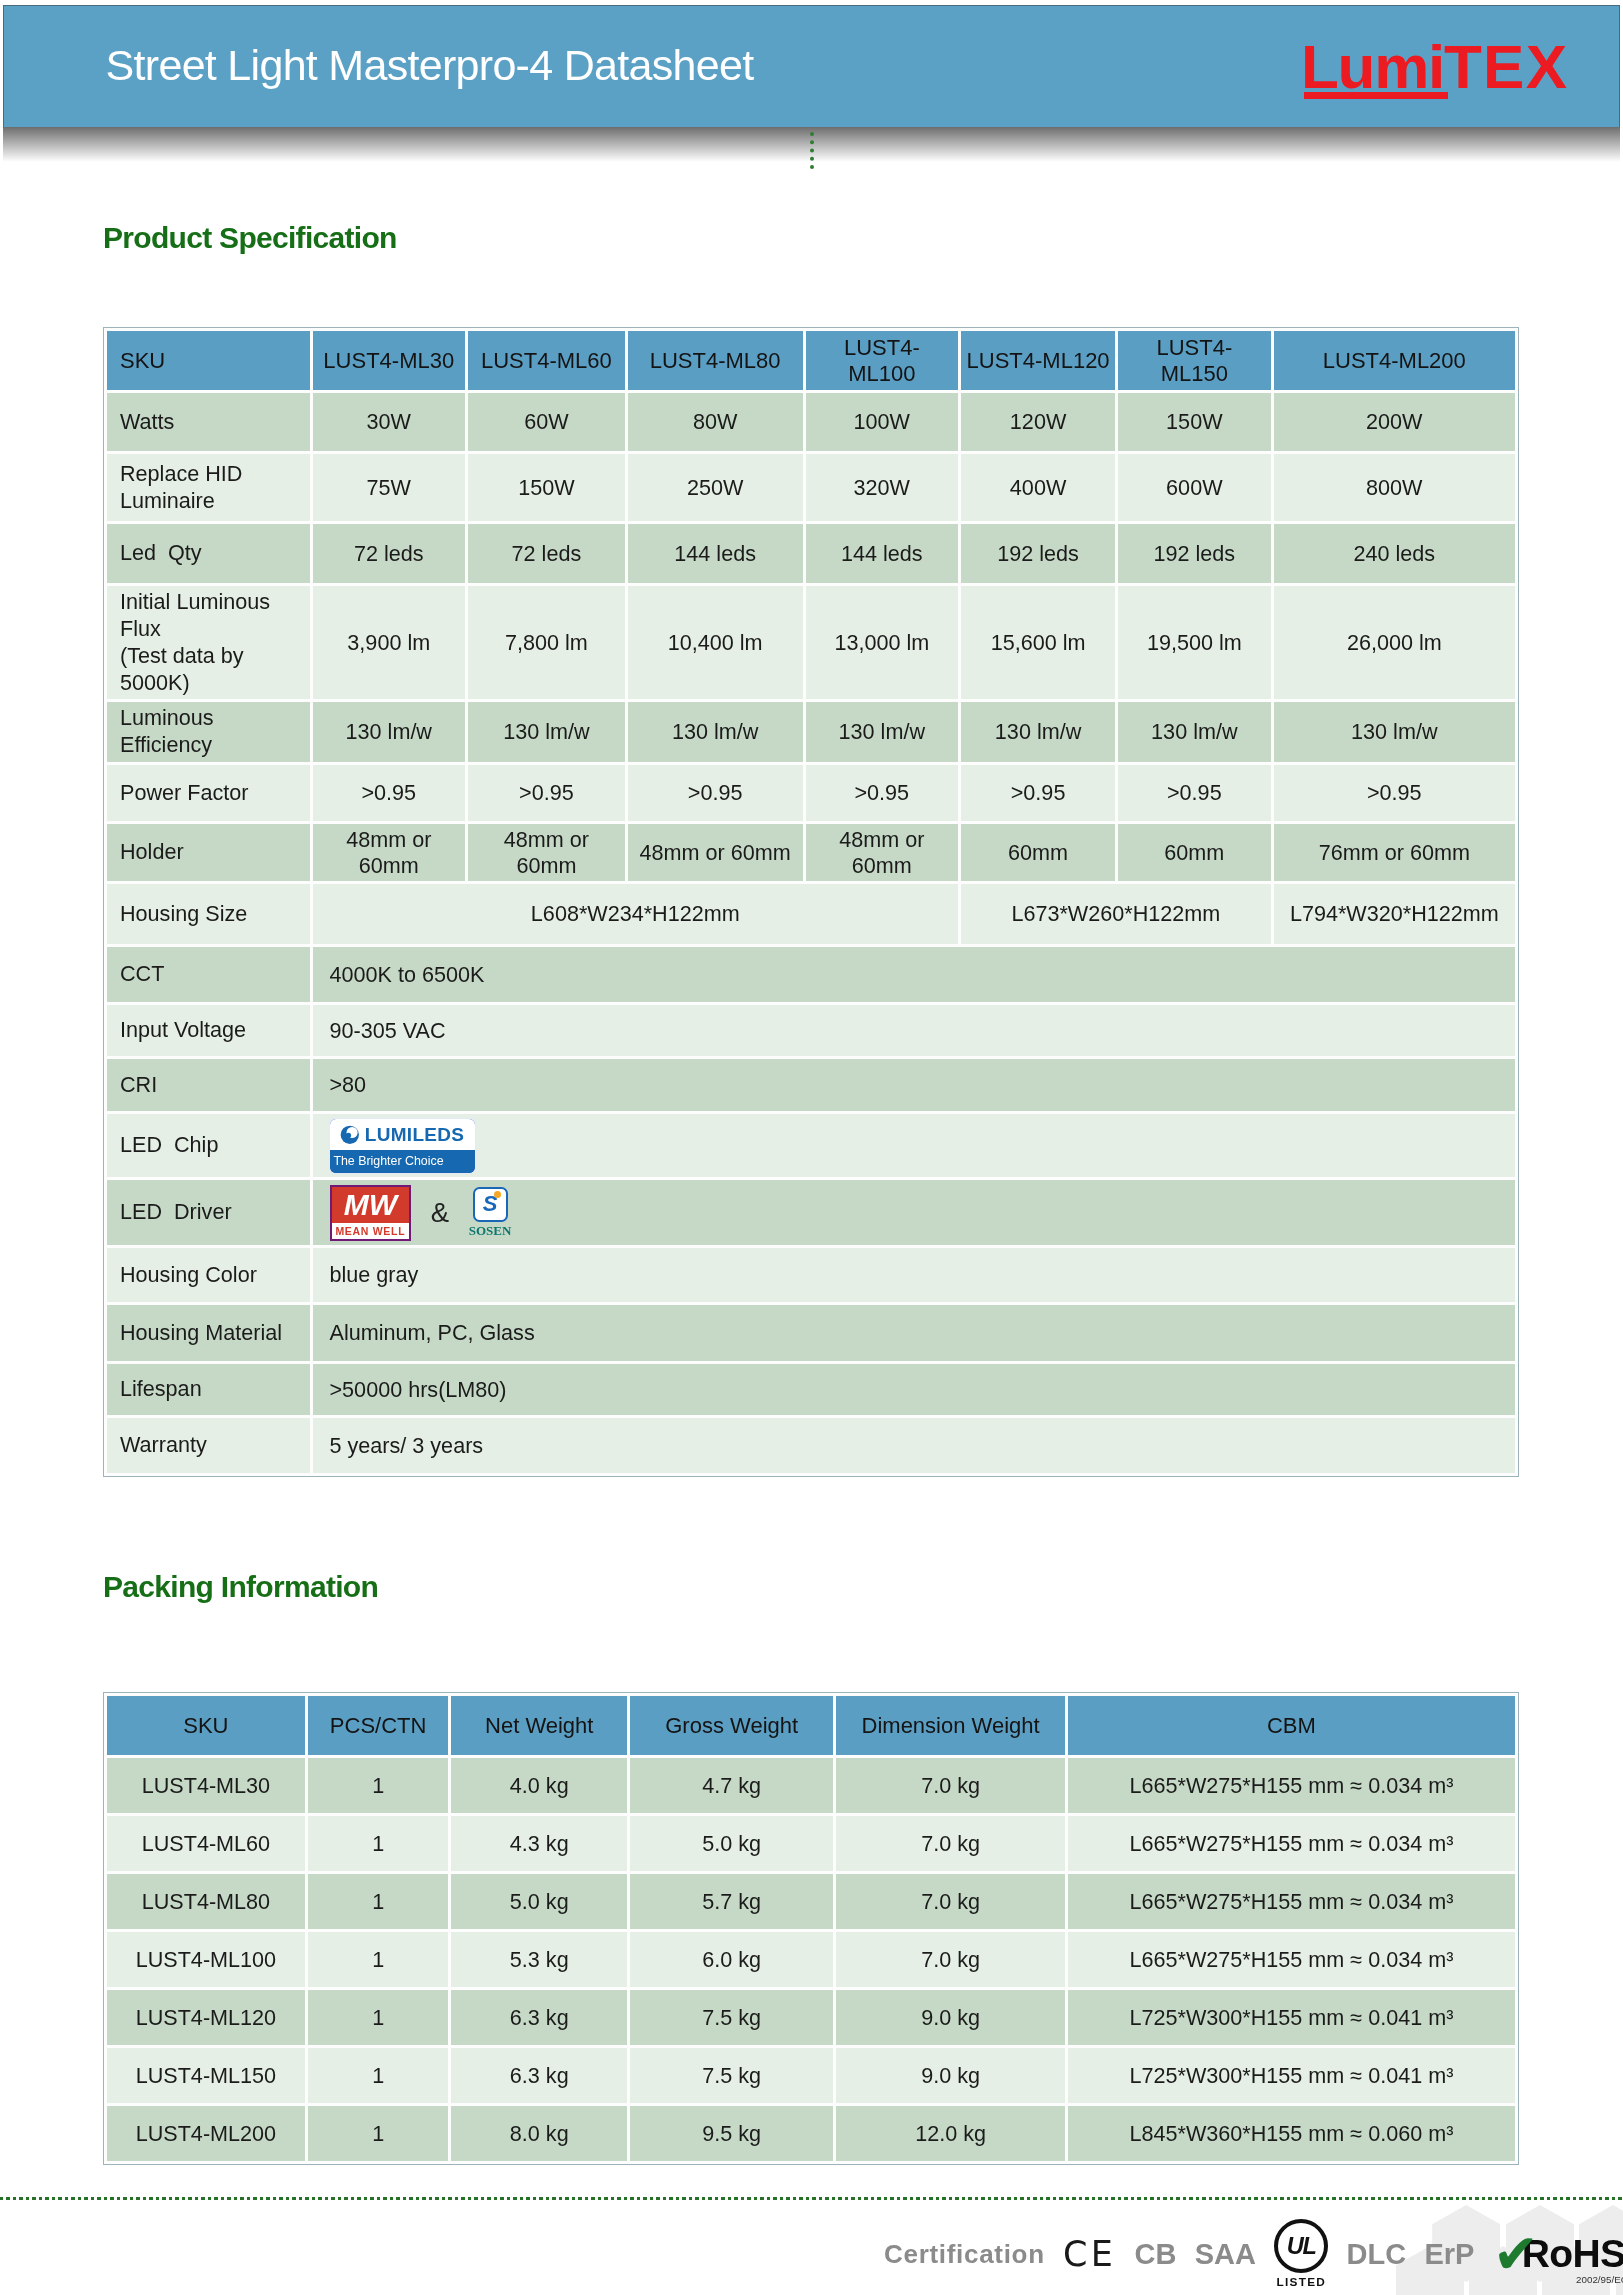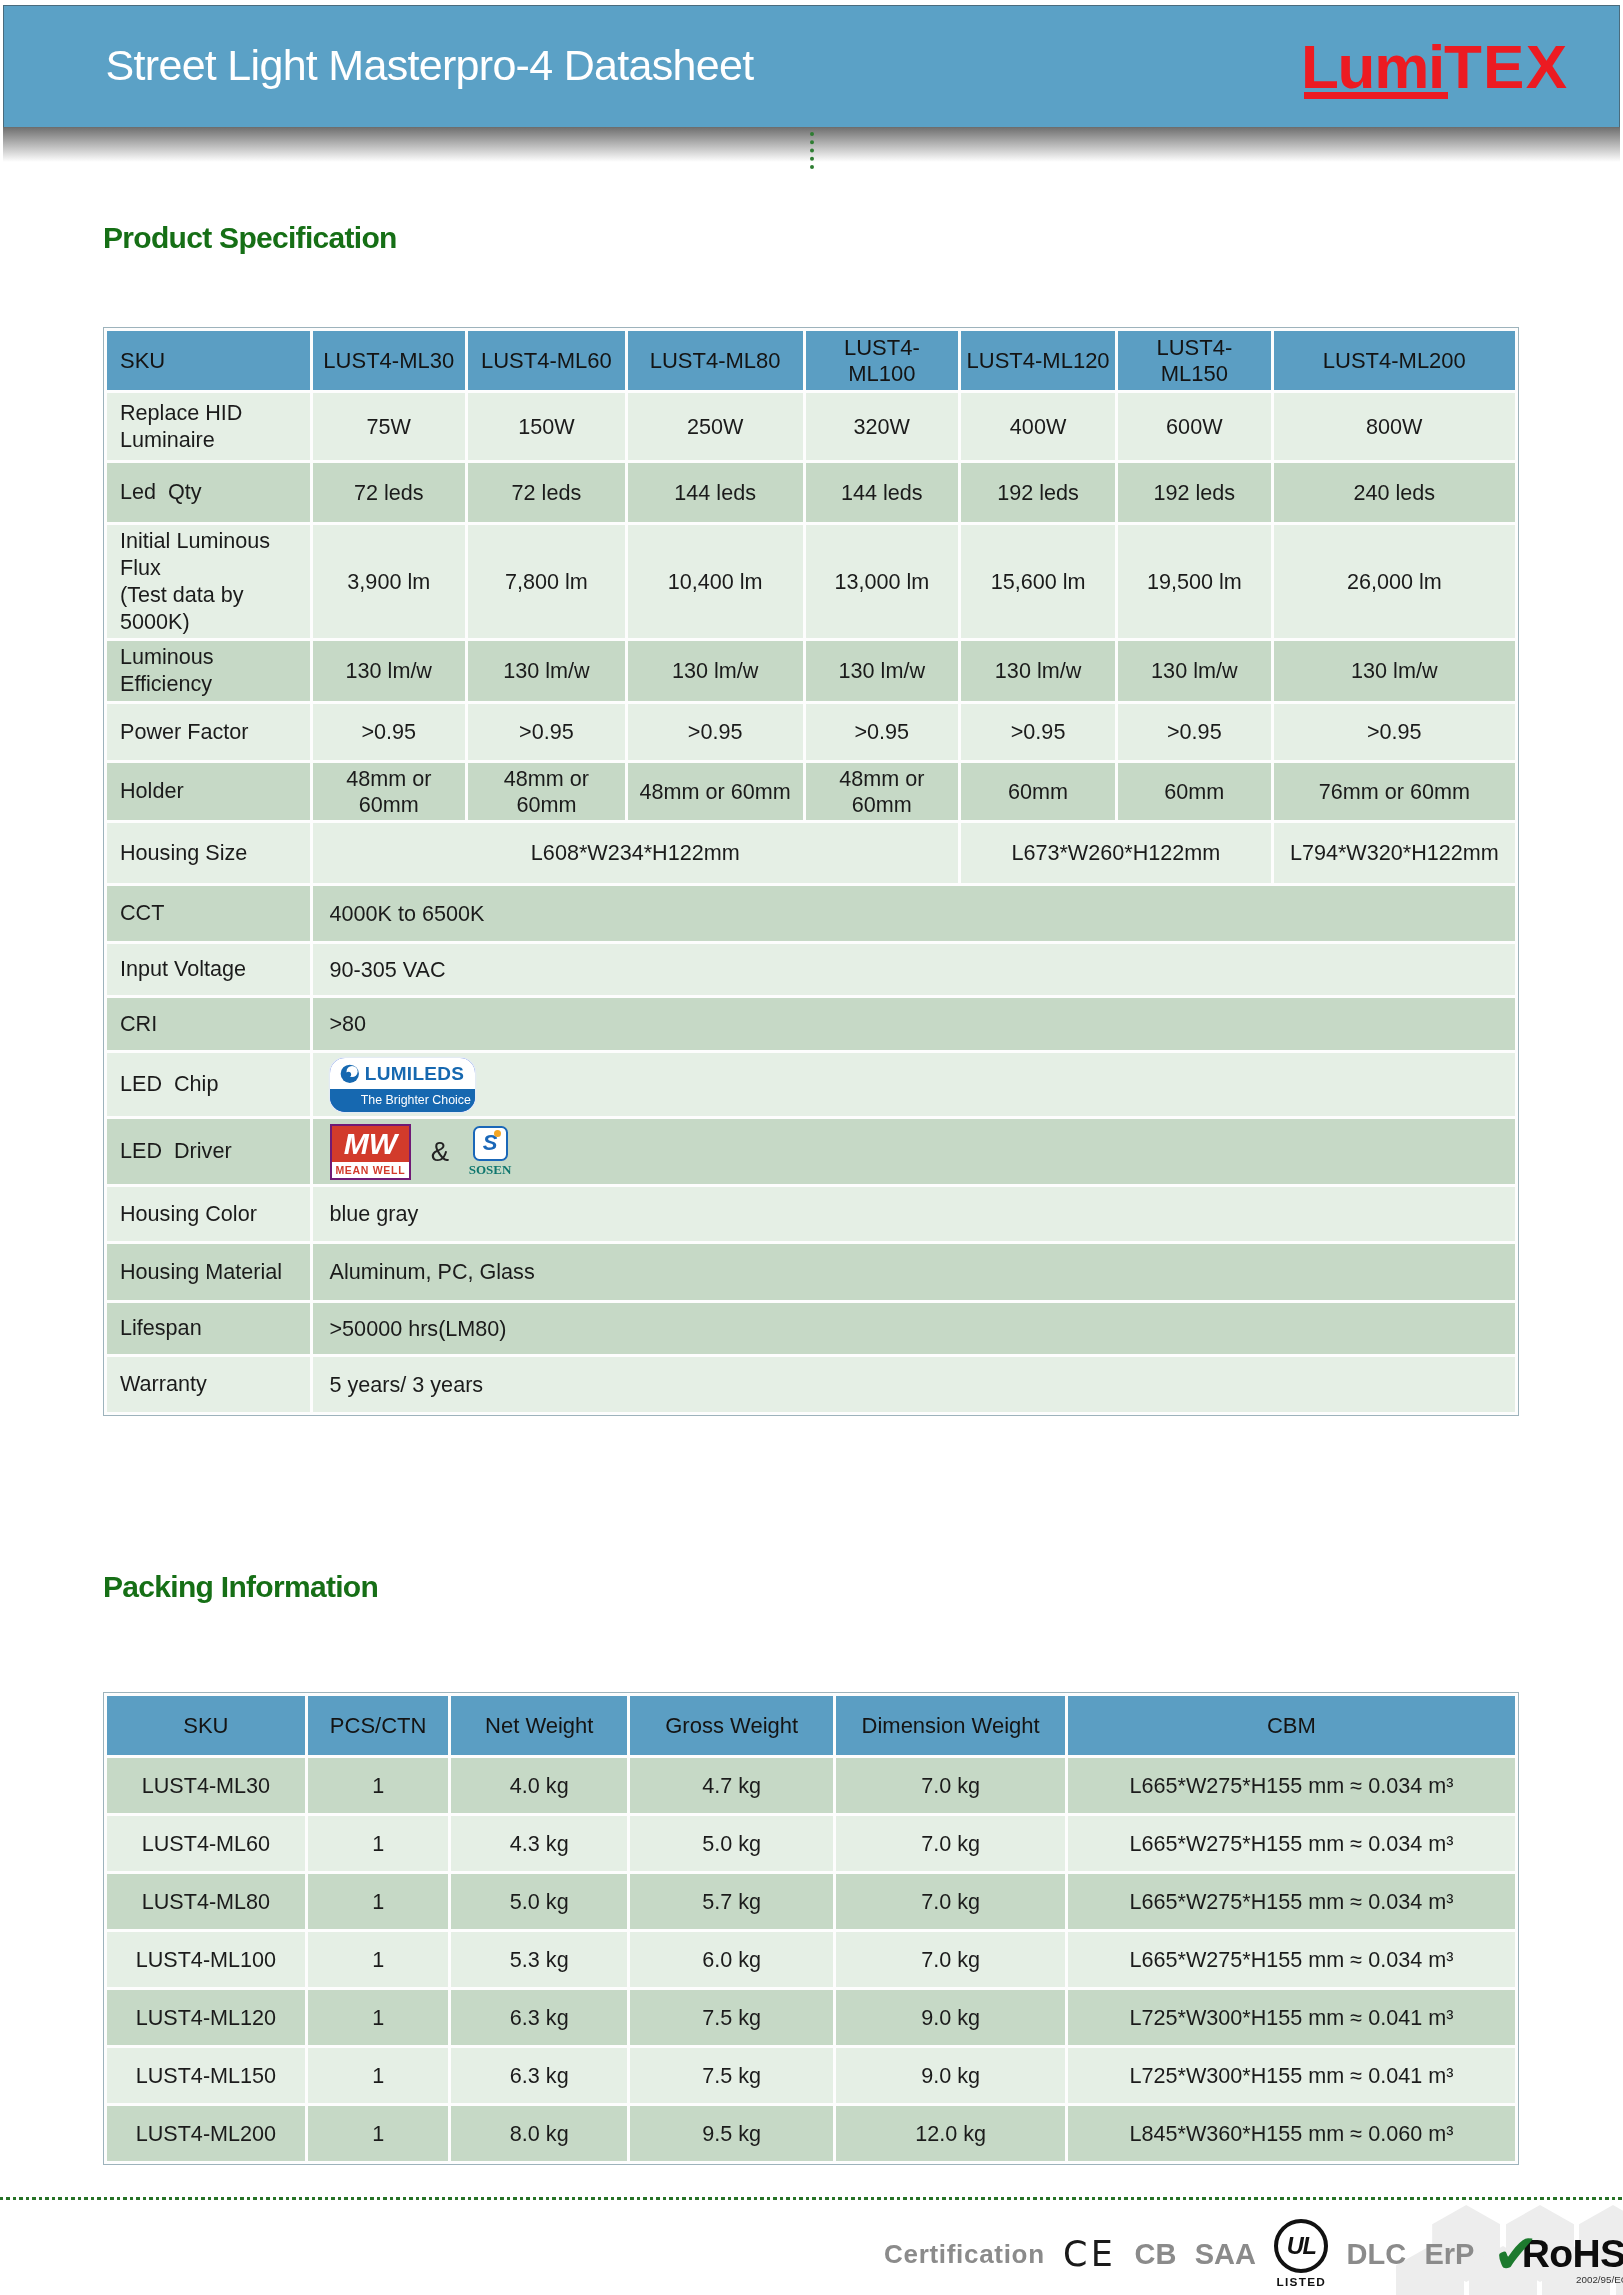--- a/index.html
+++ b/index.html
@@ -51,22 +51,22 @@
     text-align:center; vertical-align:middle; height:59px; padding:2.6px 5.2px;
   }
   .sheet th.th-left{ text-align:left; padding-left:13px; }
   .sheet td{ font-size:21.6px; vertical-align:middle; padding:2.6px 6.5px; text-align:center; }
   .sheet td.dark{ background:#c6d9c6; }
   .sheet td.light{ background:#e5efe5; }
   .sheet td.lbl{ text-align:left; padding-left:13px; white-space:pre-wrap; line-height:1.25; }
   .sheet td.left{ text-align:left; padding-left:17px; }
 
   
-  .lumileds{ display:inline-block; background:#1d4ed8; border-radius:15px; overflow:hidden;
-             box-shadow:0 0 0 1.3px #e3ebf3; text-align:right; min-width:128px; vertical-align:middle; }
+  .lumileds{ display:inline-block; background:#1d4ed8; border-radius:6px; overflow:hidden;
+             box-shadow:0 0 0 1.3px #e3ebf3; text-align:left; min-width:128px; vertical-align:middle; }
   .lumi-top{ display:flex; align-items:center; justify-content:center; gap:5.2px; padding:5.2px 10.5px 3.9px; background:#fff; }
   .lumi-name{ color:#1668b0; font-weight:bold; font-size:19px; letter-spacing:0.3px; }
   .lumi-tag{ background:#1668b0; color:#fff; font-size:12.4px; padding:4.6px 3.9px; }
   .meanwell{ display:inline-block; border:2px solid #701a75; background:#d23b2b; text-align:center; vertical-align:middle; }
   .mw-mark{ color:#fff; font-style:italic; font-weight:bold; font-size:30px; line-height:1; padding:3.3px 10.5px 2px; }
   .mw-name{ background:#fff; color:#d23b2b; font-weight:bold; font-size:10.5px; letter-spacing:0.7px; padding:2px 3.9px; border-top:1.3px solid #d23b2b; }
   .amp{ font-size:27.5px; color:#222; margin:0 19.6px; vertical-align:middle; display:inline-block; }
   .sosen{ display:inline-block; text-align:center; vertical-align:middle; }
   .sosen-icon{ width:35px; height:35px; margin:0 auto; border:2.6px solid #1a67b8; border-radius:6.5px; background:#fff;
                display:flex; align-items:center; justify-content:center; position:relative; }
@@ -132,20 +132,30 @@
           <th>LUST4-ML30</th>
           <th>LUST4-ML60</th>
           <th>LUST4-ML80</th>
           <th>LUST4-ML100</th>
           <th>LUST4-ML120</th>
           <th>LUST4-ML150</th>
           <th>LUST4-ML200</th>
         </tr>
       </thead>
       <tbody>
+        <tr style="height: 58px;">
+          <td class="lbl dark">Watts</td>
+          <td class="dark">30W</td>
+          <td class="dark">60W</td>
+          <td class="dark">80W</td>
+          <td class="dark">100W</td>
+          <td class="dark">120W</td>
+          <td class="dark">150W</td>
+          <td class="dark">200W</td>
+        </tr>
         <tr style="height: 67px;">
           <td class="lbl light">Replace HID
 Luminaire</td>
           <td class="light">75W</td>
           <td class="light">150W</td>
           <td class="light">250W</td>
           <td class="light">320W</td>
           <td class="light">400W</td>
           <td class="light">600W</td>
           <td class="light">800W</td>

